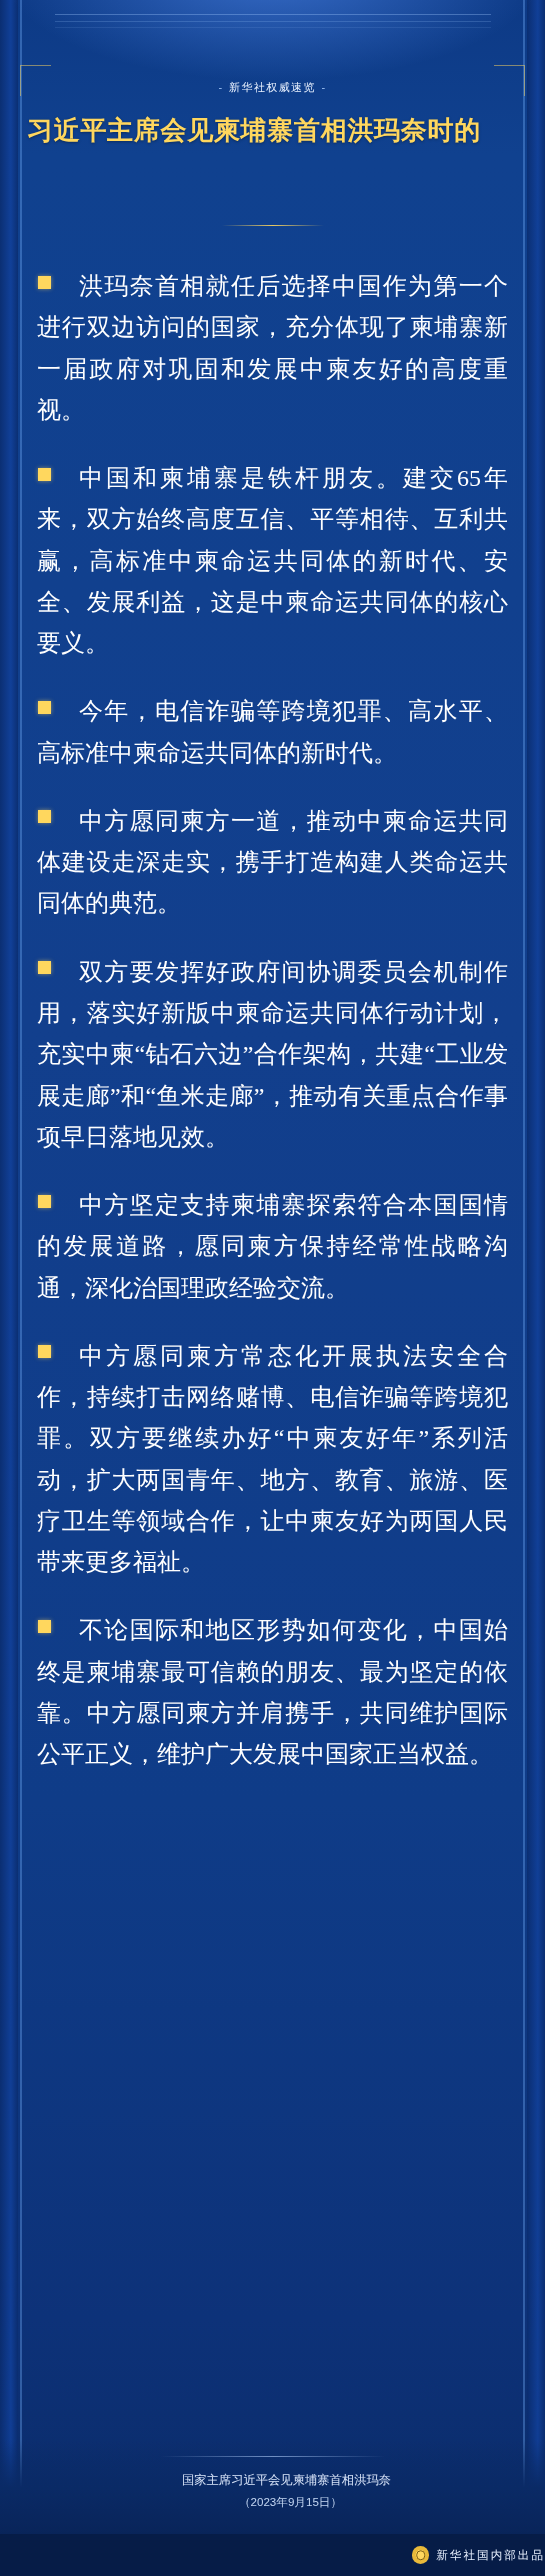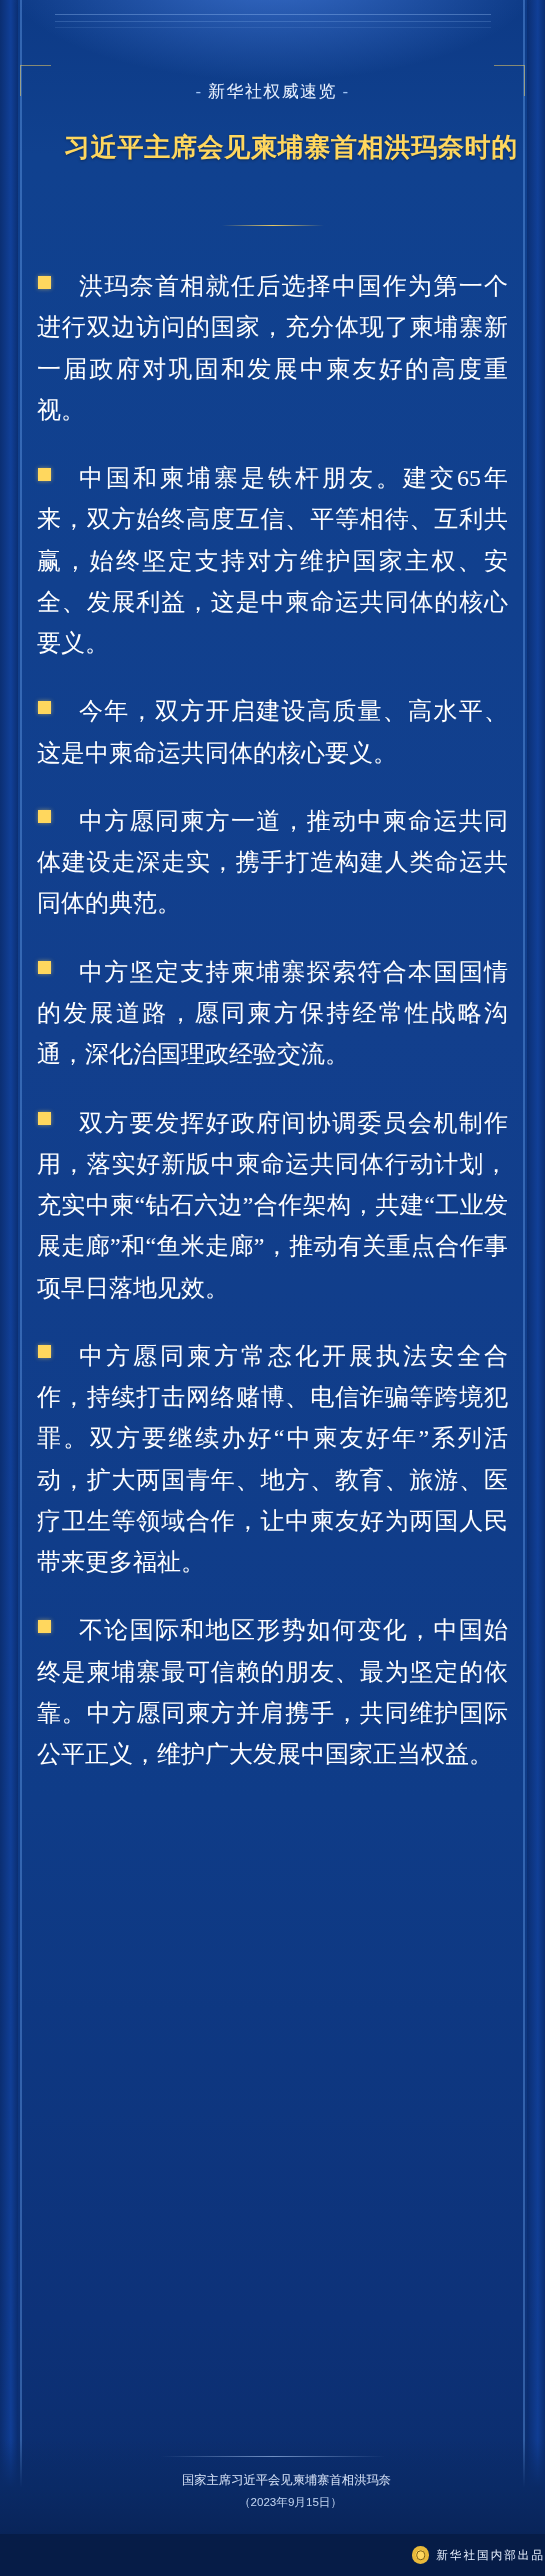--- a/index.html
+++ b/index.html
@@ -68,33 +68,32 @@
 
   .kicker-wrap {
     position: absolute;
     top: 80px;
     left: 0; right: 0;
     text-align: center;
   }
   .kicker {
     display: inline-block;
     color: #eaf2ff;
-    font-size: 17px;
+    font-size: 11px;
     letter-spacing: 1.4px;
     font-family: "Liberation Sans", sans-serif;
   }
   .kicker .dash { color: #9fc4f5; margin: 0 5.5px; }
 
   .title-block {
     position: absolute;
     top: 112px;
     left: 27px;
     right: 27px;
-    text-align: right;
-    margin-top: 17px;
+    text-align: left;
   }
   .title-line {
     color: #ffd75e;
     font-size: 26px;
     font-weight: bold;
     line-height: 1.45;
     letter-spacing: 0.7px;
     text-shadow: 0 1.4px 2.7px rgba(0,0,0,.35);
     font-family: "Liberation Serif", serif;
   }
@@ -245,41 +244,41 @@
 
   <div class="content">
 
     <div class="point">
       <span class="bullet"></span>
       <div class="point-text">洪玛奈首相就任后选择中国作为第一个进行双边访问的国家，充分体现了柬埔寨新一届政府对巩固和发展中柬友好的高度重视。</div>
     </div>
 
     <div class="point">
       <span class="bullet"></span>
-      <div class="point-text">中国和柬埔寨是铁杆朋友。建交65年来，双方始终高度互信、平等相待、互利共赢，始终坚定支持对方维护国家主权、安全、发展利益，这是中柬命运共同体的核心要义。</div>
-    </div>
-
-    <div class="point">
-      <span class="bullet"></span>
-      <div class="point-text">今年，双方开启建设高质量、高水平、这是中柬命运共同体的核心要义。</div>
+      <div class="point-text">中国和柬埔寨是铁杆朋友。建交65年来，双方始终高度互信、平等相待、互利共赢，高标准中柬命运共同体的新时代、安全、发展利益，这是中柬命运共同体的核心要义。</div>
+    </div>
+
+    <div class="point">
+      <span class="bullet"></span>
+      <div class="point-text">今年，电信诈骗等跨境犯罪、高水平、高标准中柬命运共同体的新时代。</div>
     </div>
 
     <div class="point">
       <span class="bullet"></span>
       <div class="point-text">中方愿同柬方一道，推动中柬命运共同体建设走深走实，携手打造构建人类命运共同体的典范。</div>
     </div>
 
     <div class="point">
       <span class="bullet"></span>
+      <div class="point-text">双方要发挥好政府间协调委员会机制作用，落实好新版中柬命运共同体行动计划，充实中柬“钻石六边”合作架构，共建“工业发展走廊”和“鱼米走廊”，推动有关重点合作事项早日落地见效。</div>
+    </div>
+
+    <div class="point">
+      <span class="bullet"></span>
       <div class="point-text">中方坚定支持柬埔寨探索符合本国国情的发展道路，愿同柬方保持经常性战略沟通，深化治国理政经验交流。</div>
-    </div>
-
-    <div class="point">
-      <span class="bullet"></span>
-      <div class="point-text">双方要发挥好政府间协调委员会机制作用，落实好新版中柬命运共同体行动计划，充实中柬“钻石六边”合作架构，共建“工业发展走廊”和“鱼米走廊”，推动有关重点合作事项早日落地见效。</div>
     </div>
 
     <div class="point">
       <span class="bullet"></span>
       <div class="point-text">中方愿同柬方常态化开展执法安全合作，持续打击网络赌博、电信诈骗等跨境犯罪。双方要继续办好“中柬友好年”系列活动，扩大两国青年、地方、教育、旅游、医疗卫生等领域合作，让中柬友好为两国人民带来更多福祉。</div>
     </div>
 
     <div class="point">
       <span class="bullet"></span>
       <div class="point-text">不论国际和地区形势如何变化，中国始终是柬埔寨最可信赖的朋友、最为坚定的依靠。中方愿同柬方并肩携手，共同维护国际公平正义，维护广大发展中国家正当权益。</div>

